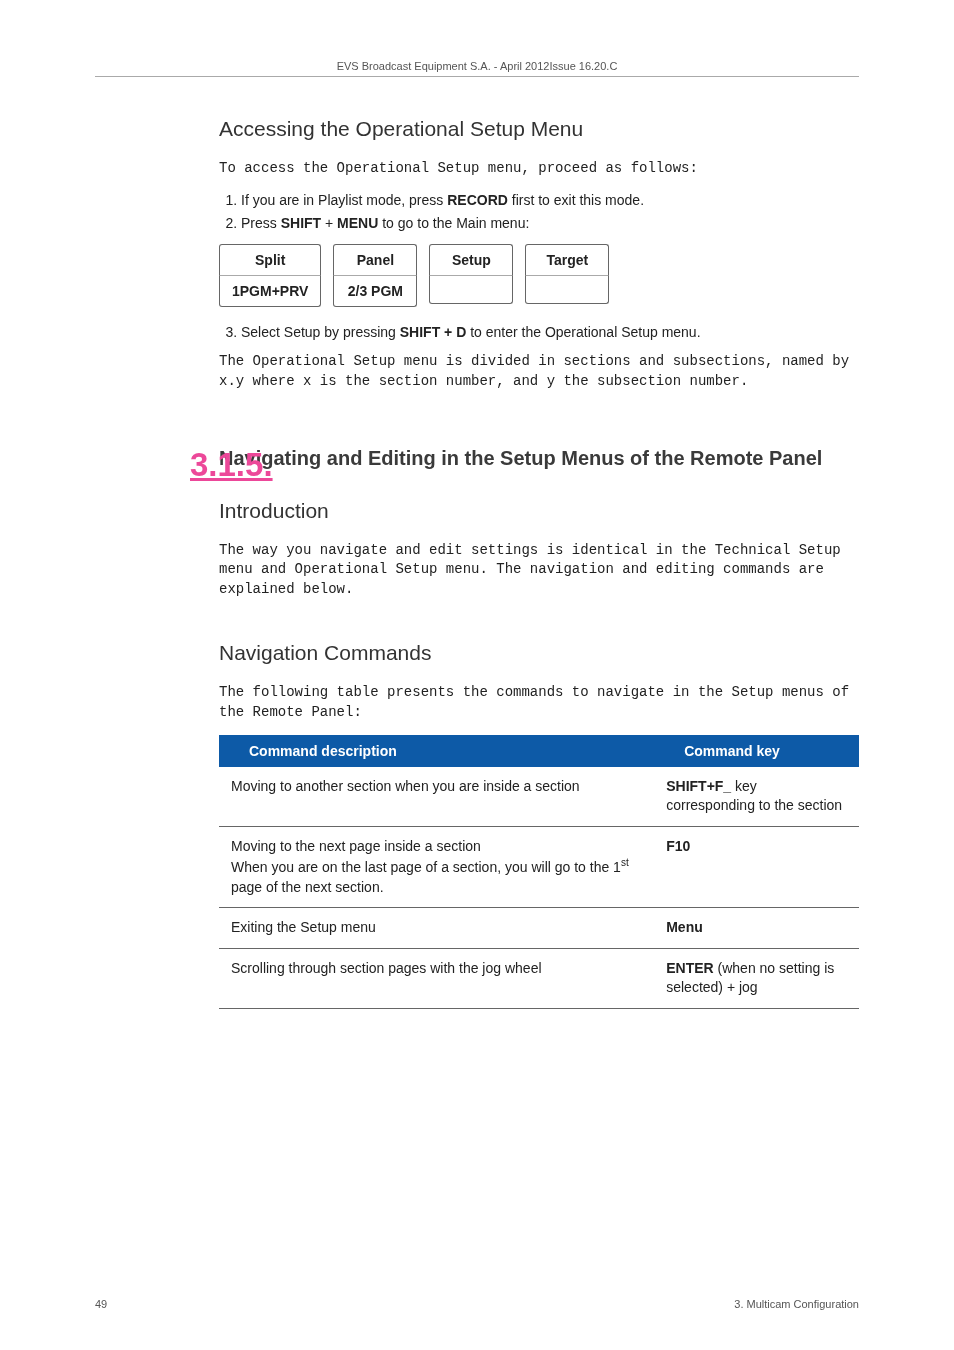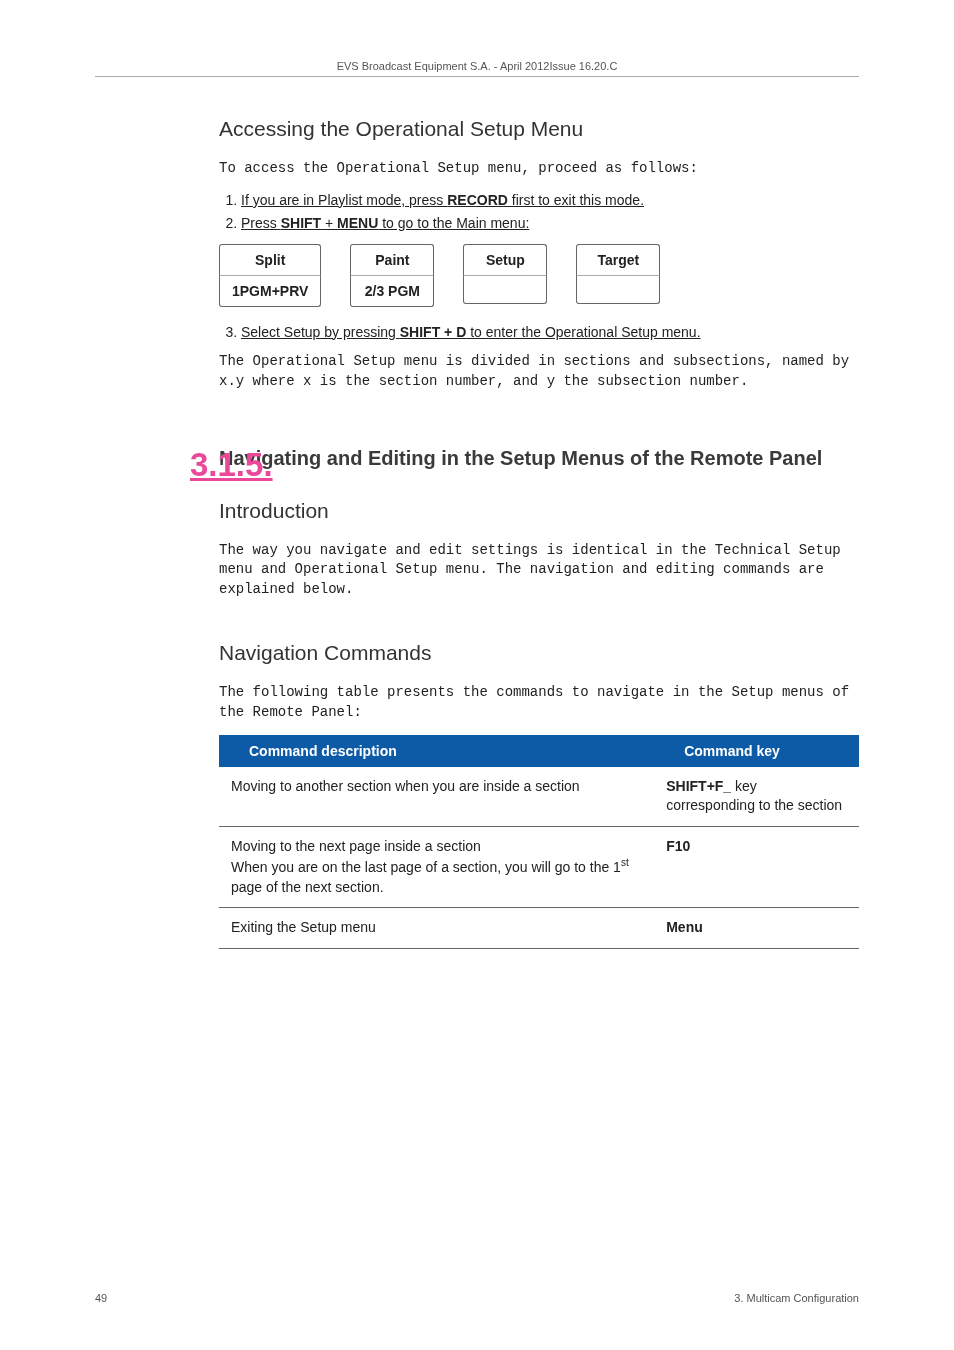--- a/index.html
+++ b/index.html
@@ -46,24 +46,23 @@
     font-size: 20px;
     font-weight: 600;
     margin: 0 0 28px 0;
     color: #3a3a3a;
     line-height: 1.25;
   }
   p { margin: 0 0 12px 0; line-height: 1.4; font-family: Liberation Mono, monospace; }
   ol.steps {
     margin: 0 0 10px 0;
     padding-left: 22px;
-    text-decoration: underline;
   }
   ol.steps li { margin-bottom: 4px; line-height: 1.4; }
-  .button-row { display: flex; gap: 29px; margin: 8px 0 16px 0; }
+  .button-row { display: flex; gap: 12px; margin: 8px 0 16px 0; }
   .btn-stack { display: flex; flex-direction: column; }
   .btn {
     border: 1px solid #666;
     border-radius: 3px;
     padding: 7px 12px;
     font-weight: bold;
     font-family: Arial, sans-serif;
     font-size: 14px;
     text-align: center;
     min-width: 84px;
@@ -88,21 +87,21 @@
     padding: 10px 12px;
     border-bottom: 1px solid #666;
     vertical-align: top;
     font-size: 14px;
     line-height: 1.4;
   }
   table.nav td.key { width: 32%; }
   sup { font-size: 10px; }
   .footer {
     position: absolute;
-    bottom: 46px;
+    bottom: 40px;
     left: 95px;
     right: 95px;
     display: flex;
     justify-content: space-between;
     font-size: 11px;
     color: #555;
   }
   .spacer-lg { height: 42px; }
   .spacer-md { height: 30px; }
 </style>
@@ -127,21 +126,21 @@
         <span>Press </span><b>SHIFT</b><span> + </span><b>MENU</b><span> to go to the Main menu:</span>
       </li>
     </ol>
 
     <div class="button-row">
       <div class="btn-stack">
         <div class="btn btn-top">Split</div>
         <div class="btn btn-bottom">1PGM+PRV</div>
       </div>
       <div class="btn-stack">
-        <div class="btn btn-top">Paint</div>
+        <div class="btn btn-top">Panel</div>
         <div class="btn btn-bottom">2/3 PGM</div>
       </div>
       <div class="btn-stack">
         <div class="btn btn-top">Setup</div>
         <div class="btn btn-bottom"></div>
       </div>
       <div class="btn-stack">
         <div class="btn btn-top">Target</div>
         <div class="btn btn-bottom"></div>
       </div>
@@ -188,20 +187,26 @@
             <td>
               <span>Moving to the next page inside a section</span><br>
               <span>When you are on the last page of a section, you will go to the 1</span><sup>st</sup><span> page of the next section.</span>
             </td>
             <td class="key"><b>F10</b></td>
           </tr>
           <tr>
             <td>Exiting the Setup menu</td>
             <td class="key"><b>Menu</b></td>
           </tr>
+          <tr>
+            <td>Scrolling through section pages with the jog wheel</td>
+            <td class="key">
+              <b>ENTER</b><span> (when no setting is selected) + jog</span>
+            </td>
+          </tr>
         </tbody>
       </table>
     </div>
   </div>
 
   <div class="footer">
     <span>49</span>
     <span>3. Multicam Configuration</span>
   </div>
 

